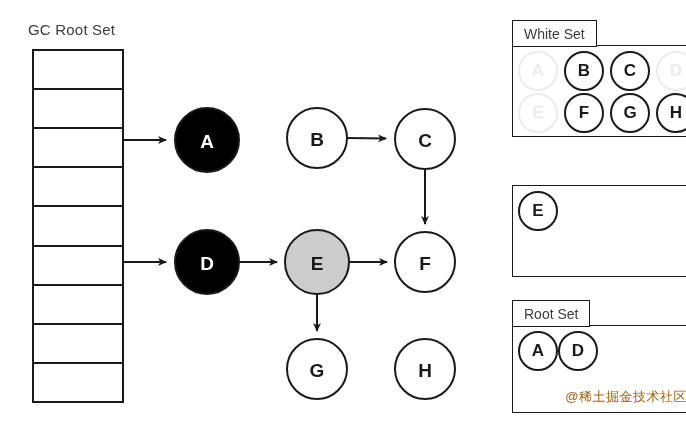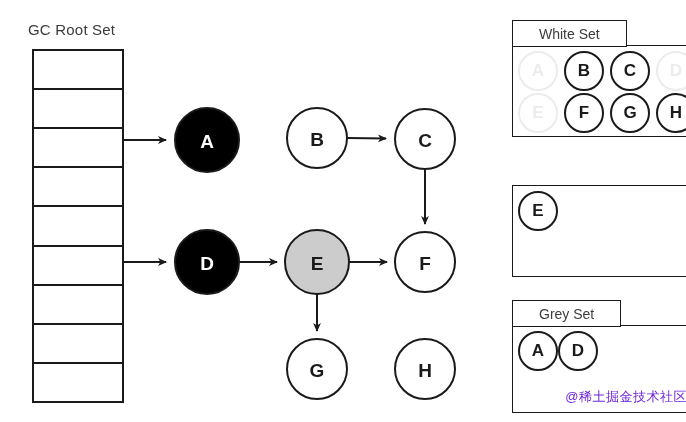--- a/index.html
+++ b/index.html
@@ -83,21 +83,21 @@
   .set-panel-tab {
     position: absolute;
     left: 0;
     top: 0;
     height: 27px;
     border: 1.5px solid #1a1a1a;
     background: #ffffff;
     box-sizing: border-box;
     display: flex;
     align-items: center;
-    padding: 0 26px;
+    padding: 0 11px;
     font-size: 14px;
     color: #3c3c3c;
     white-space: nowrap;
     z-index: 3;
   }
   .set-panel-body {
     position: absolute;
     left: 0;
     top: 25px;
     right: 0;
@@ -133,21 +133,21 @@
   .set-node.faded {
     border-color: #ececec;
     color: #ececec;
     background: #ffffff;
   }
   #watermark {
     position: absolute;
     right: 8px;
     bottom: 6px;
     font-size: 13px;
-    color: #6d28d9;
+    color: #a16207;
     white-space: nowrap;
     letter-spacing: 0.5px;
   }
 </style>
 </head>
 <body>
 
 <div id="canvas">
 
   <div id="gc-root-label">GC Root Set</div>
@@ -236,20 +236,20 @@
     <div class="set-panel-body"></div>
     <div class="set-items">
         <div class="set-node" style="left: 6px; top: 6px;">E</div>
       </div>
   </div>
 
   <div class="set-panel" id="panel-black-set" style="left:512px; top:300px; width:184px; height:113px;">
     <div class="set-panel-body">
       <div id="watermark">@稀土掘金技术社区</div>
     </div>
-    <div class="set-panel-tab">Grey Set</div>
+    <div class="set-panel-tab">Root Set</div>
     <div class="set-items">
         <div class="set-node" style="left: 6px; top: 6px;">A</div>
         <div class="set-node" style="left: 46px; top: 6px;">D</div>
       </div>
   </div>
 
 </div>
 
 </body></html>

